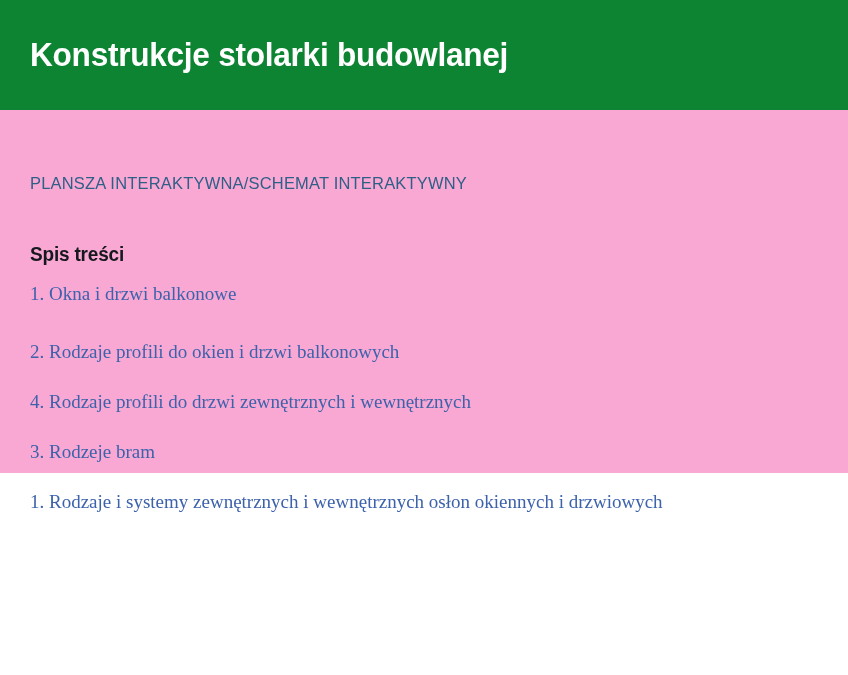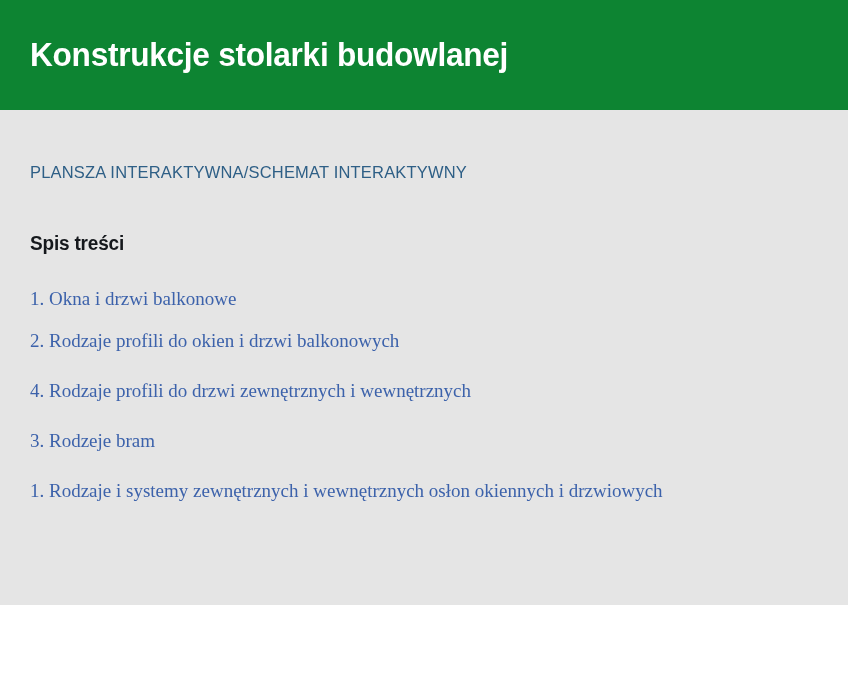--- a/index.html
+++ b/index.html
@@ -11,22 +11,22 @@
   body {
     width: 848px;
     height: 675px;
     background: #ffffff;
     font-family: "Liberation Sans", sans-serif;
     overflow: hidden;
   }
 
   .page {
     width: 848px;
-    height: 605px;
-    background: #e5e5e5;
+    height: 473px;
+    background: #f9a8d4;
     position: relative;
   }
 
   
   .header-band {
     width: 848px;
     height: 110px;
     background: #0d8432;
     display: flex;
     align-items: center;
@@ -43,21 +43,21 @@
     line-height: 1.1;
     margin: 0;
     transform: scaleX(0.93);
     transform-origin: left center;
     white-space: nowrap;
   }
 
   
   .content {
     box-sizing: border-box;
-    padding: 4px 30px;
+    padding: 15px 30px;
   }
 
   .subtitle {
     color: #2e5f86;
     font-family: "Liberation Sans", sans-serif;
     font-size: 17px;
     font-weight: normal;
     letter-spacing: 0.2px;
     margin: 0;
     padding-top: 49px;
@@ -87,21 +87,20 @@
   .toc-item {
     margin: 0;
     padding: 0;
     height: 50px;
     display: flex;
     align-items: center;
   }
 
   .toc-item:first-child {
     height: 61px;
-    align-items: flex-end;
     padding-bottom: 5px;
     box-sizing: border-box;
   }
 
   .toc-link {
     color: #3c62ab;
     font-family: "Liberation Serif", serif;
     font-size: 19px;
     font-weight: normal;
     line-height: 1.2;

